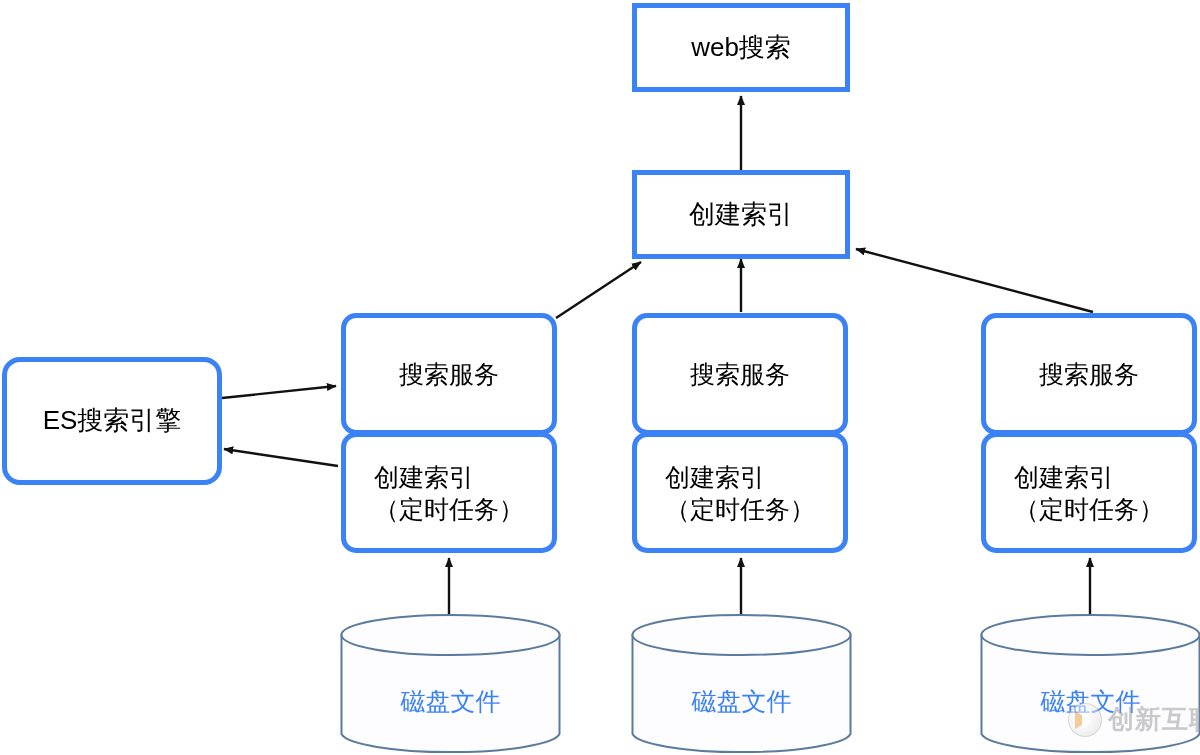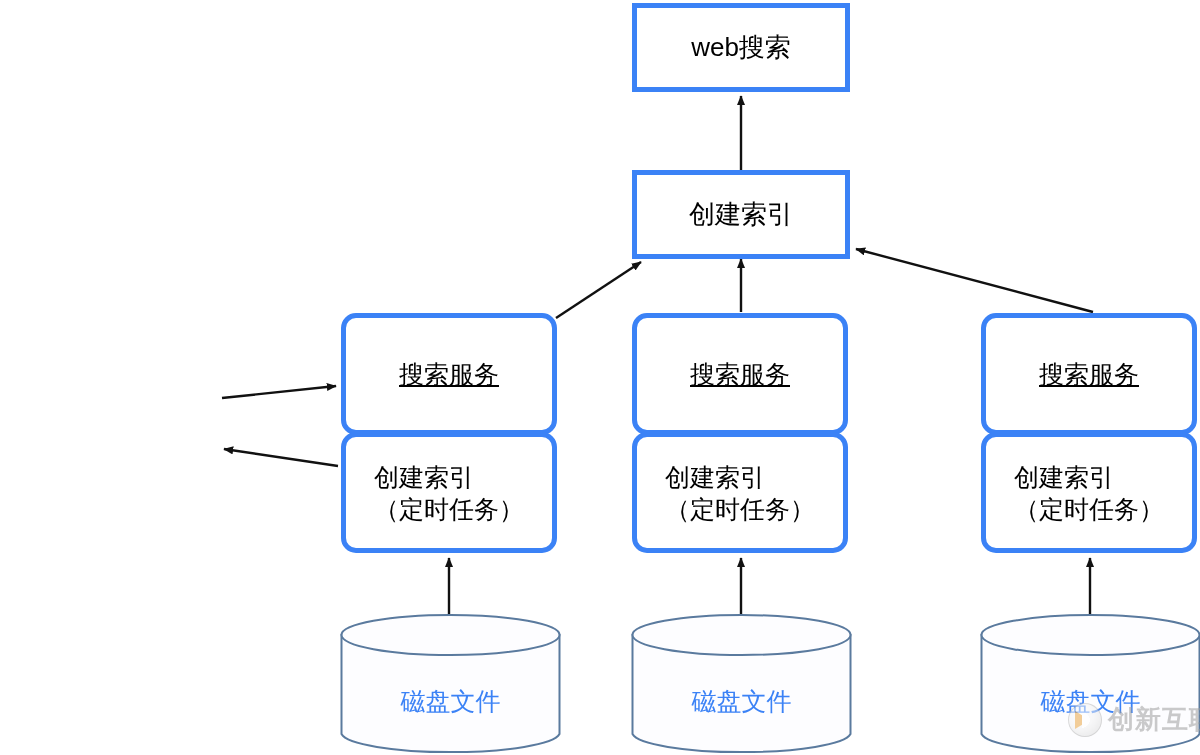--- a/index.html
+++ b/index.html
@@ -19,21 +19,21 @@
     display:flex;
     align-items:center;
     justify-content:center;
     text-align:left;
     line-height:1.28;
     white-space:pre-line;
     color:#000;
   }
   .node.sharp{border-radius:0;}
   .node.round-all{border-radius:15px;}
-  .node.round-top{border-radius:15px;text-decoration:underline;}
+  .node.round-top{border-radius:15px;}
   .node.round-bot{border-radius:15px;}
 
   .t26{font-size:26px;}
   .t25{font-size:25px;}
 
   
   .cyl{position:absolute;}
   .cyl svg{display:block;overflow:visible;}
   .cyl .cyl-label{
     position:absolute;left:0;right:0;
@@ -129,20 +129,23 @@
   </svg>
 
   <div class="node sharp t26" style="left:632px;top:3px;width:218px;height:89px;">
     <span>web搜索</span>
   </div>
 
   <div class="node sharp t26" style="left:632px;top:170px;width:218px;height:89px;">
     <span>创建索引</span>
   </div>
 
+  <div class="node round-all t26" style="left:2px;top:357px;width:220px;height:128px;border-radius:18px;">
+    <span>ES搜索引擎</span>
+  </div>
 
   <div class="node round-top t25" style="left:341px;top:313px;width:216px;height:122px;border-radius:15px;">
     <span>搜索服务</span>
   </div>
   <div class="node round-bot t25" style="left:341px;top:432px;width:216px;height:121px;border-radius:15px;">
     <span>创建索引
 （定时任务）</span>
   </div>
 
   <div class="cyl" style="left:340px;top:614px;width:221px;height:141px;">

